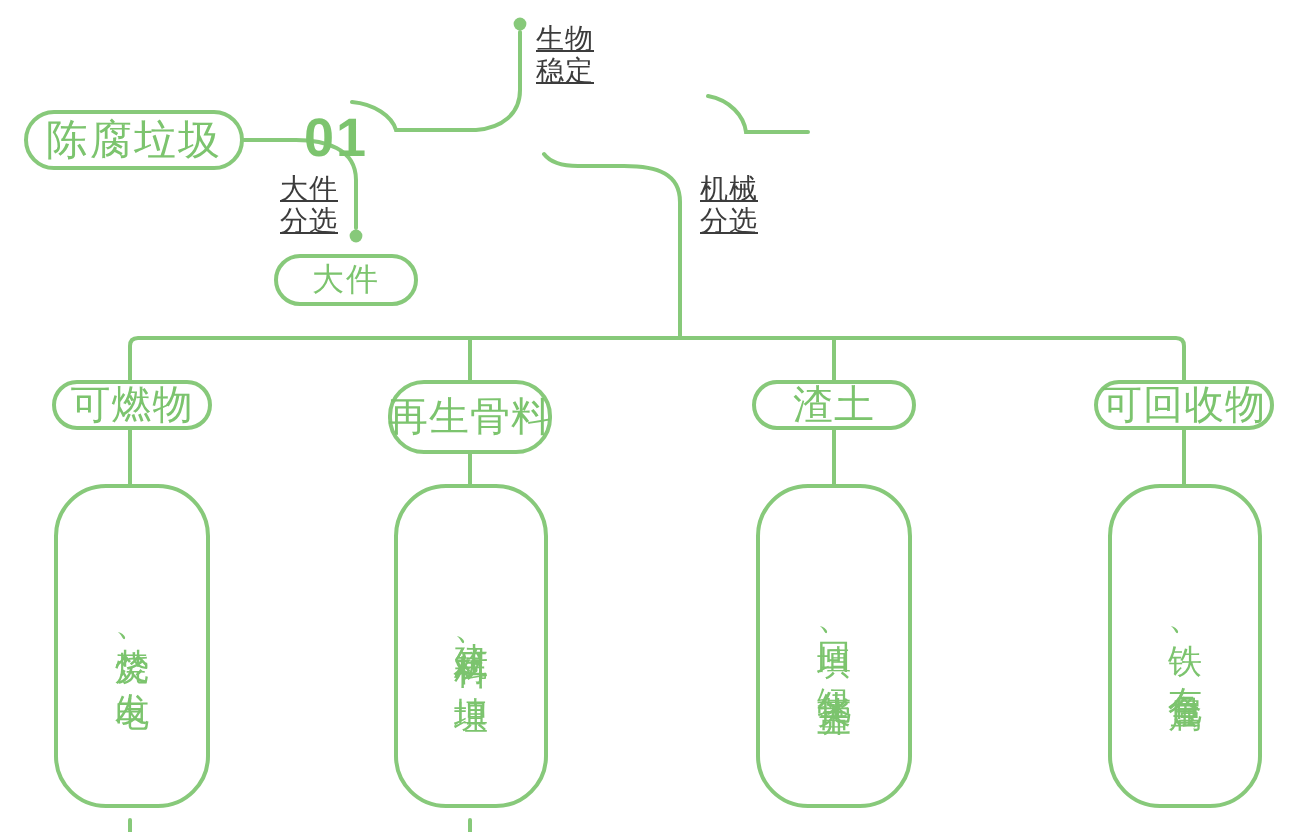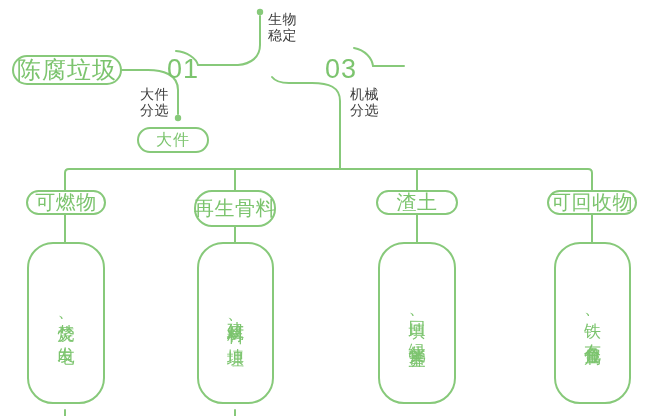--- a/index.html
+++ b/index.html
@@ -15,32 +15,32 @@
     overflow:hidden;
   }
   .wires{position:absolute;left:0;top:0;width:648px;height:416px;}
   .wires path{stroke:var(--stroke_green);stroke-width:2;fill:none;stroke-linecap:round;}
   .wires circle{fill:var(--stroke_green);stroke:none;}
   .pill{
     position:absolute;box-sizing:border-box;border:2px solid var(--stroke_green);
     border-radius:18px;display:flex;align-items:center;justify-content:center;
     color:var(--text_green);background:var(--background);white-space:nowrap;
   }
-  .pill.source{font-size:24px;letter-spacing:1px;}
+  .pill.source{font-size:21px;letter-spacing:1px;}
   .pill.small{font-size:16px;letter-spacing:1px;}
   .pill.category{font-size:20px;letter-spacing:0.5px;}
   .stepnum{
-    position:absolute;color:var(--text_green);font-size:27px;font-weight:400;
-    text-align:center;letter-spacing:1px;line-height:32px;
+    position:absolute;color:var(--text_green);font-size:27px;font-weight:700;
+    text-align:left;letter-spacing:1px;line-height:32px;
   }
   .plabel{
     position:absolute;color:var(--label_dark);font-size:14px;line-height:15.5px;
     letter-spacing:0.5px;white-space:nowrap;
   }
-  .plabel span{display:block;}
+  .plabel span{display:block;text-decoration:underline;}
   .resultbox{
     position:absolute;box-sizing:border-box;border:2px solid var(--stroke_green);
     border-radius:26px;display:flex;align-items:center;justify-content:center;
     background:var(--background);
   }
   .vtext{
     writing-mode:vertical-rl;text-orientation:upright;
     color:var(--text_green);font-size:17px;letter-spacing:2px;line-height:1;
     white-space:nowrap;
   }
@@ -73,21 +73,20 @@
 
     <path d="M65,410 L65,417"></path>
     <path d="M235,410 L235,417"></path>
   </svg>
 
   <div class="pill source" style="left:12px;top:55px;width:110px;height:30px;">
     <span>陈腐垃圾</span>
   </div>
 
   <div class="stepnum" style="left:152px;top:53px;width:62px;">01</div>
-  <div class="stepnum" style="left:310px;top:53px;width:62px;">03</div>
 
   <div class="plabel" style="left:140px;top:87px;">
     <span>大件</span>
     <span>分选</span>
   </div>
   <div class="plabel" style="left:268px;top:12px;">
     <span>生物</span>
     <span>稳定</span>
   </div>
   <div class="plabel" style="left:350px;top:87px;text-align:right;">

